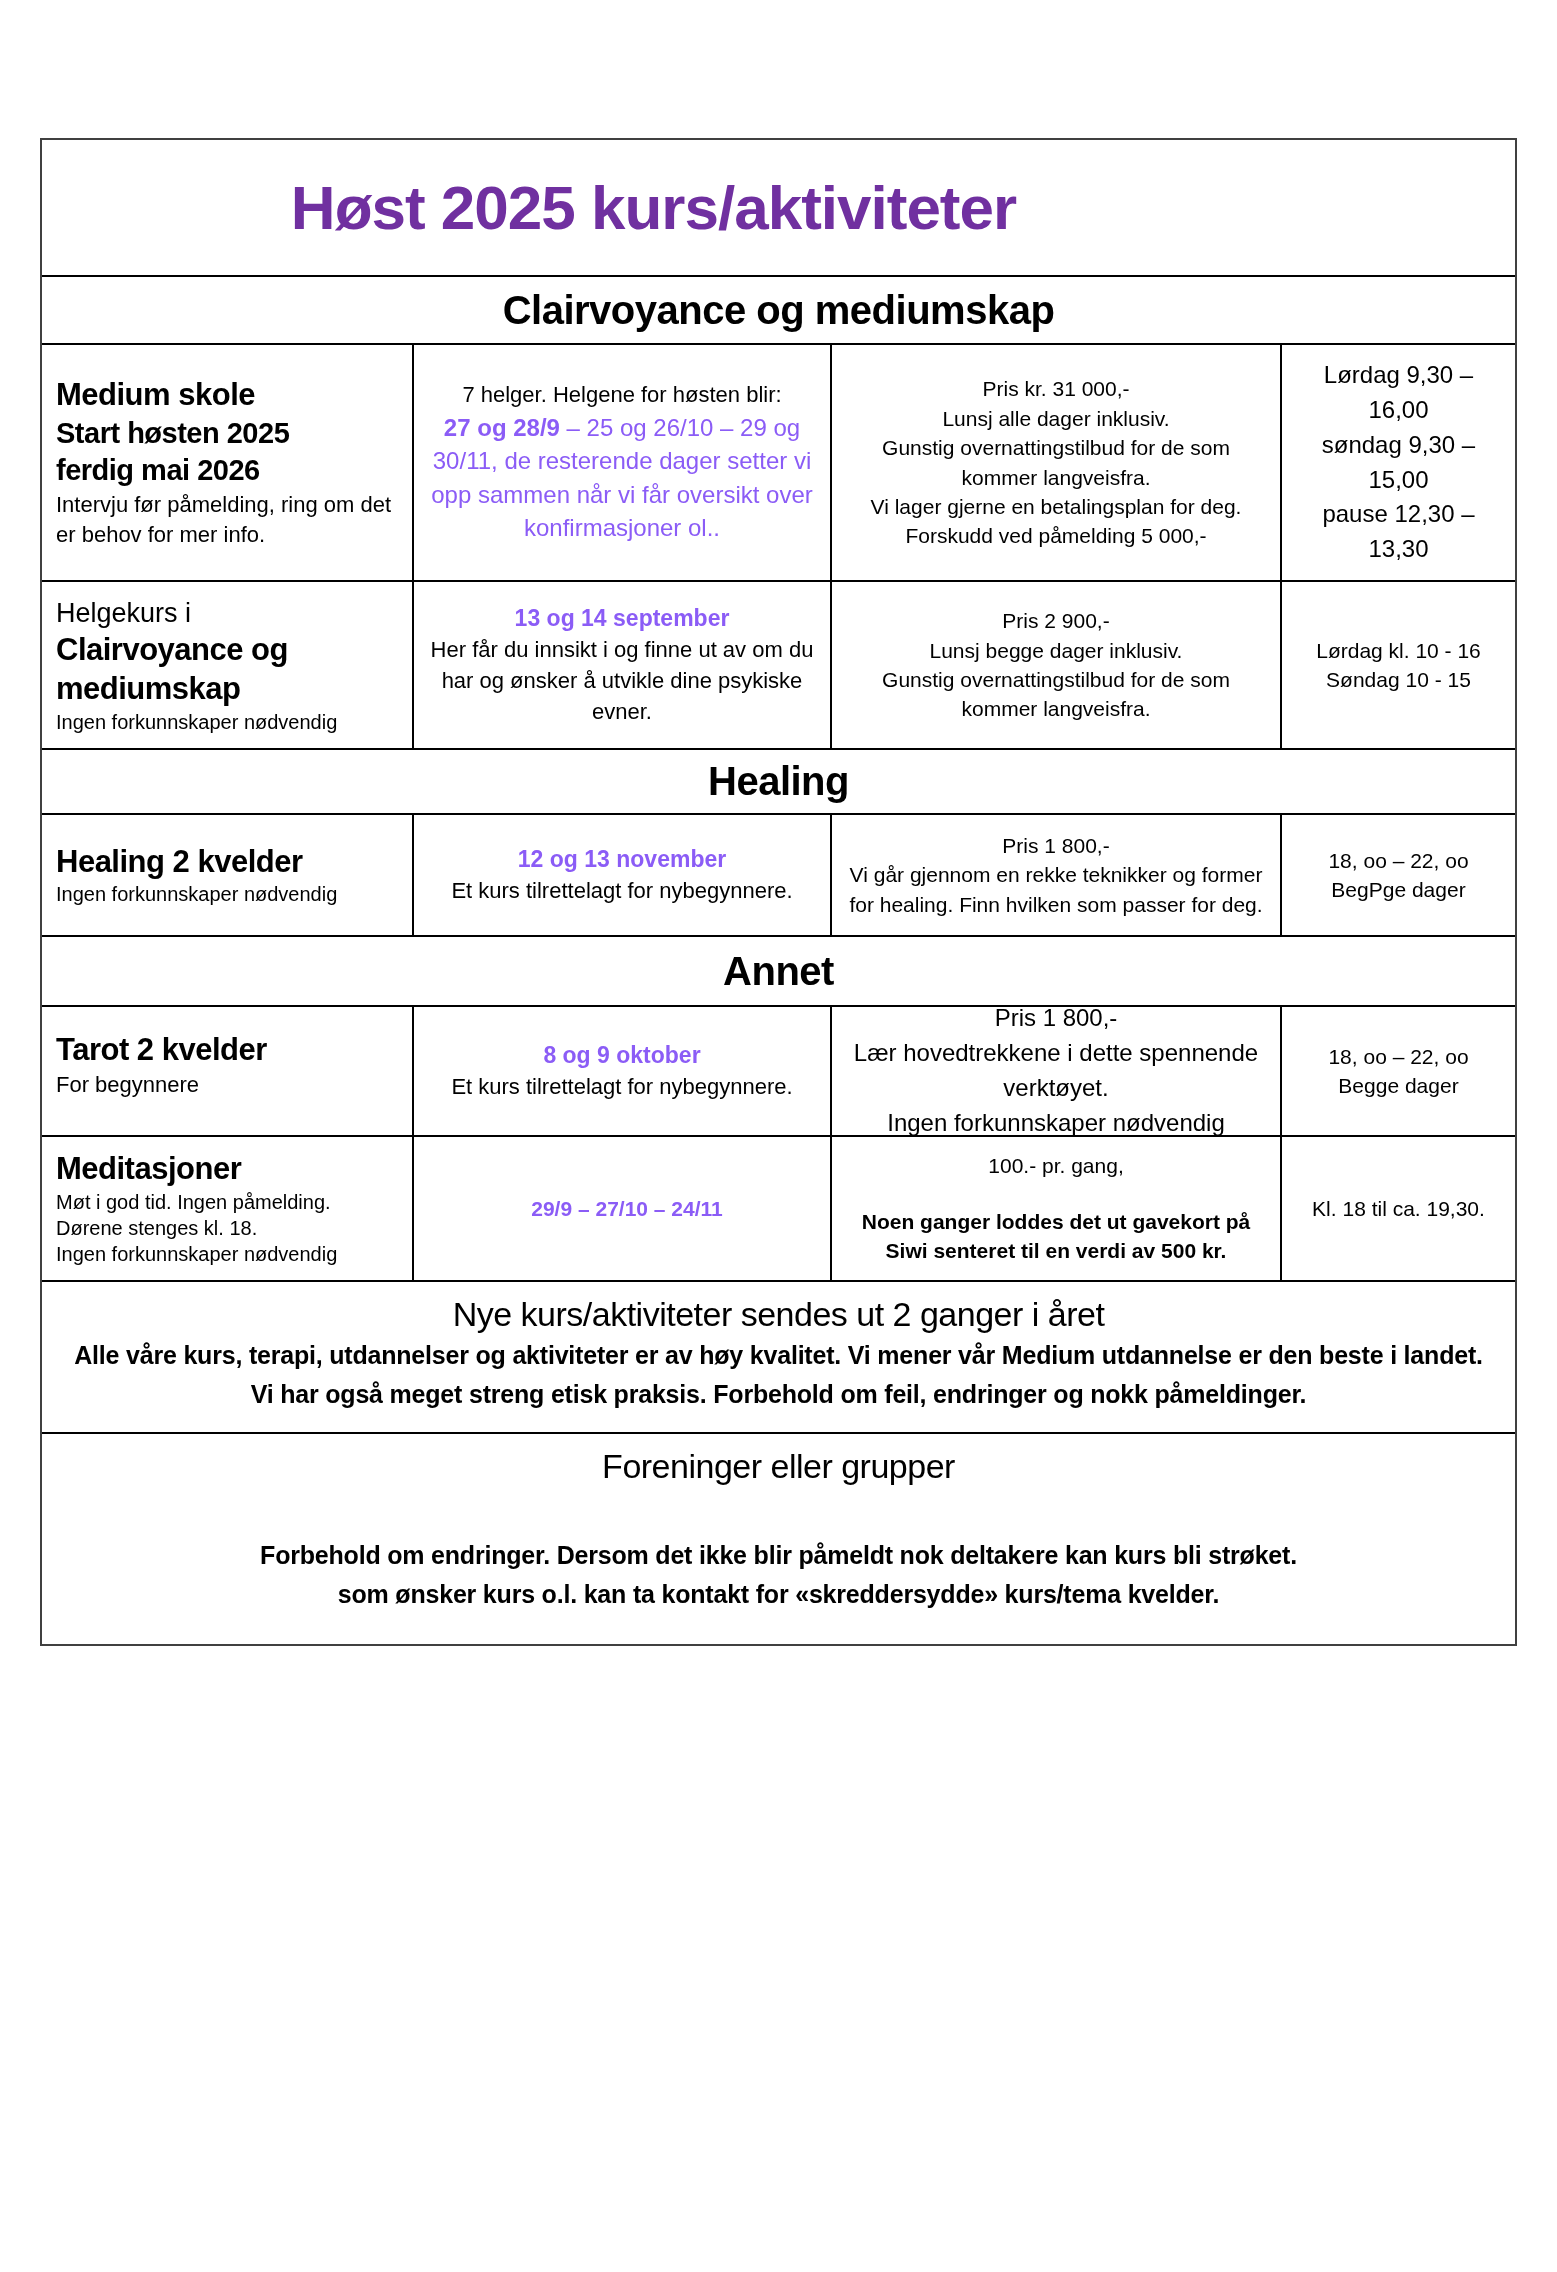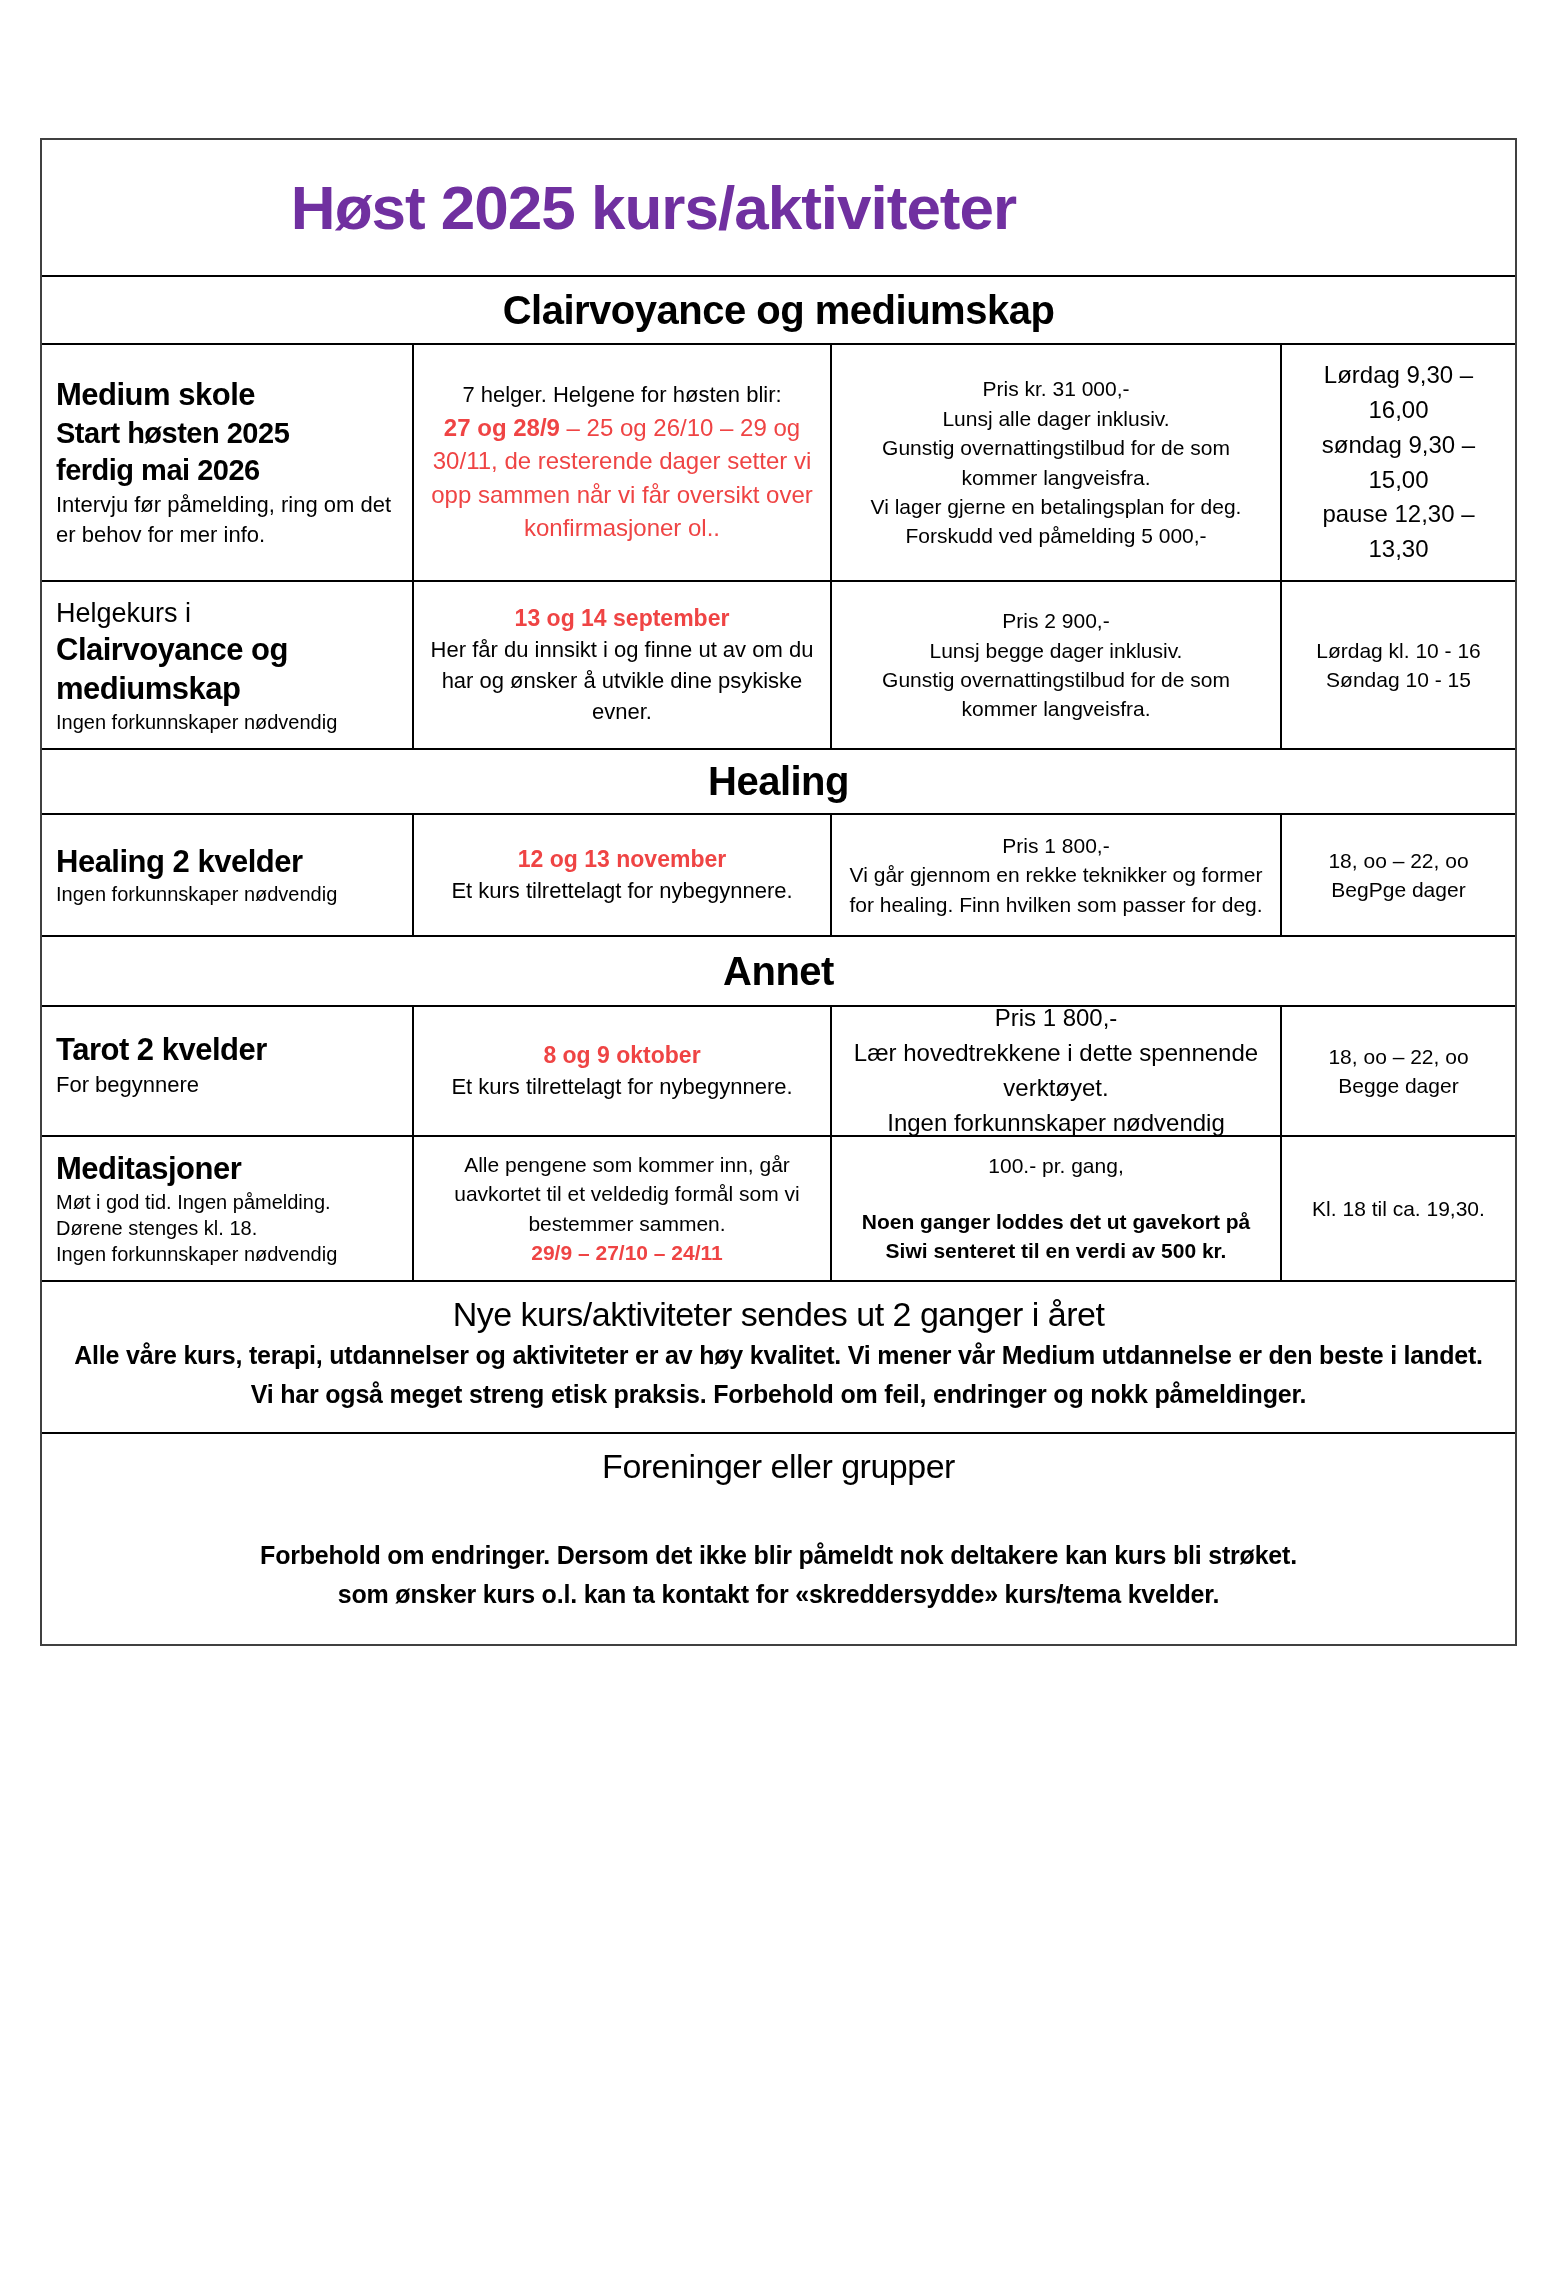--- a/index.html
+++ b/index.html
@@ -27,21 +27,21 @@
   .rt1 { font-size:31px; font-weight:bold; line-height:1.25; letter-spacing:-0.5px; }
   .rt2 { font-size:29px; font-weight:bold; line-height:1.3; letter-spacing:-0.5px; }
   .rt-intro { font-size:27px; line-height:1.35; }
   .note { font-size:20px; line-height:1.3; }
   .note22 { font-size:22px; line-height:1.35; }
 
   .body22 { font-size:22px; line-height:1.4; }
   .body21 { font-size:21px; line-height:1.4;padding-left:10px; }
   .body19 { font-size:24px; line-height:1.45; }
 
-  .g { color:#ef4444; }
+  .g { color:#8b5cf6; }
   .b { font-weight:bold; }
   .green24 { font-size:24px; line-height:1.4; }
   .green23 { font-size:23px; line-height:1.45; }
 
   .foot { text-align:center; justify-content:flex-start; padding-top:10px; }
   .foot-h { font-size:34px; font-weight:normal; letter-spacing:-0.5px; line-height:1.3; }
   .foot-t { font-size:25px; font-weight:bold; line-height:1.55; letter-spacing:-0.2px; }
   .gap-top { margin-top:48px; }
   .gap-sm { margin-top:26px; }
 </style>
@@ -154,21 +154,20 @@
     </div>
 
     <div class="t-row cols" style="height:145px">
       <div class="cell c1">
         <div class="rt1">Meditasjoner</div>
         <div class="note">Møt i god tid. Ingen påmelding.</div>
         <div class="note">Dørene stenges kl. 18.</div>
         <div class="note">Ingen forkunnskaper nødvendig</div>
       </div>
       <div class="cell">
-        <div class="body21">Alle pengene som kommer inn, går uavkortet til et veldedig formål som vi bestemmer sammen.</div>
         <div class="body21 g b">29/9 – 27/10 – 24/11</div>
       </div>
       <div class="cell body21">
         <div>100.- pr. gang,</div>
         <div class="b gap-sm">Noen ganger loddes det ut gavekort på</div>
         <div class="b">Siwi senteret til en verdi av 500 kr.</div>
       </div>
       <div class="cell body21">
         <div>Kl. 18 til ca. 19,30.</div>
       </div>

